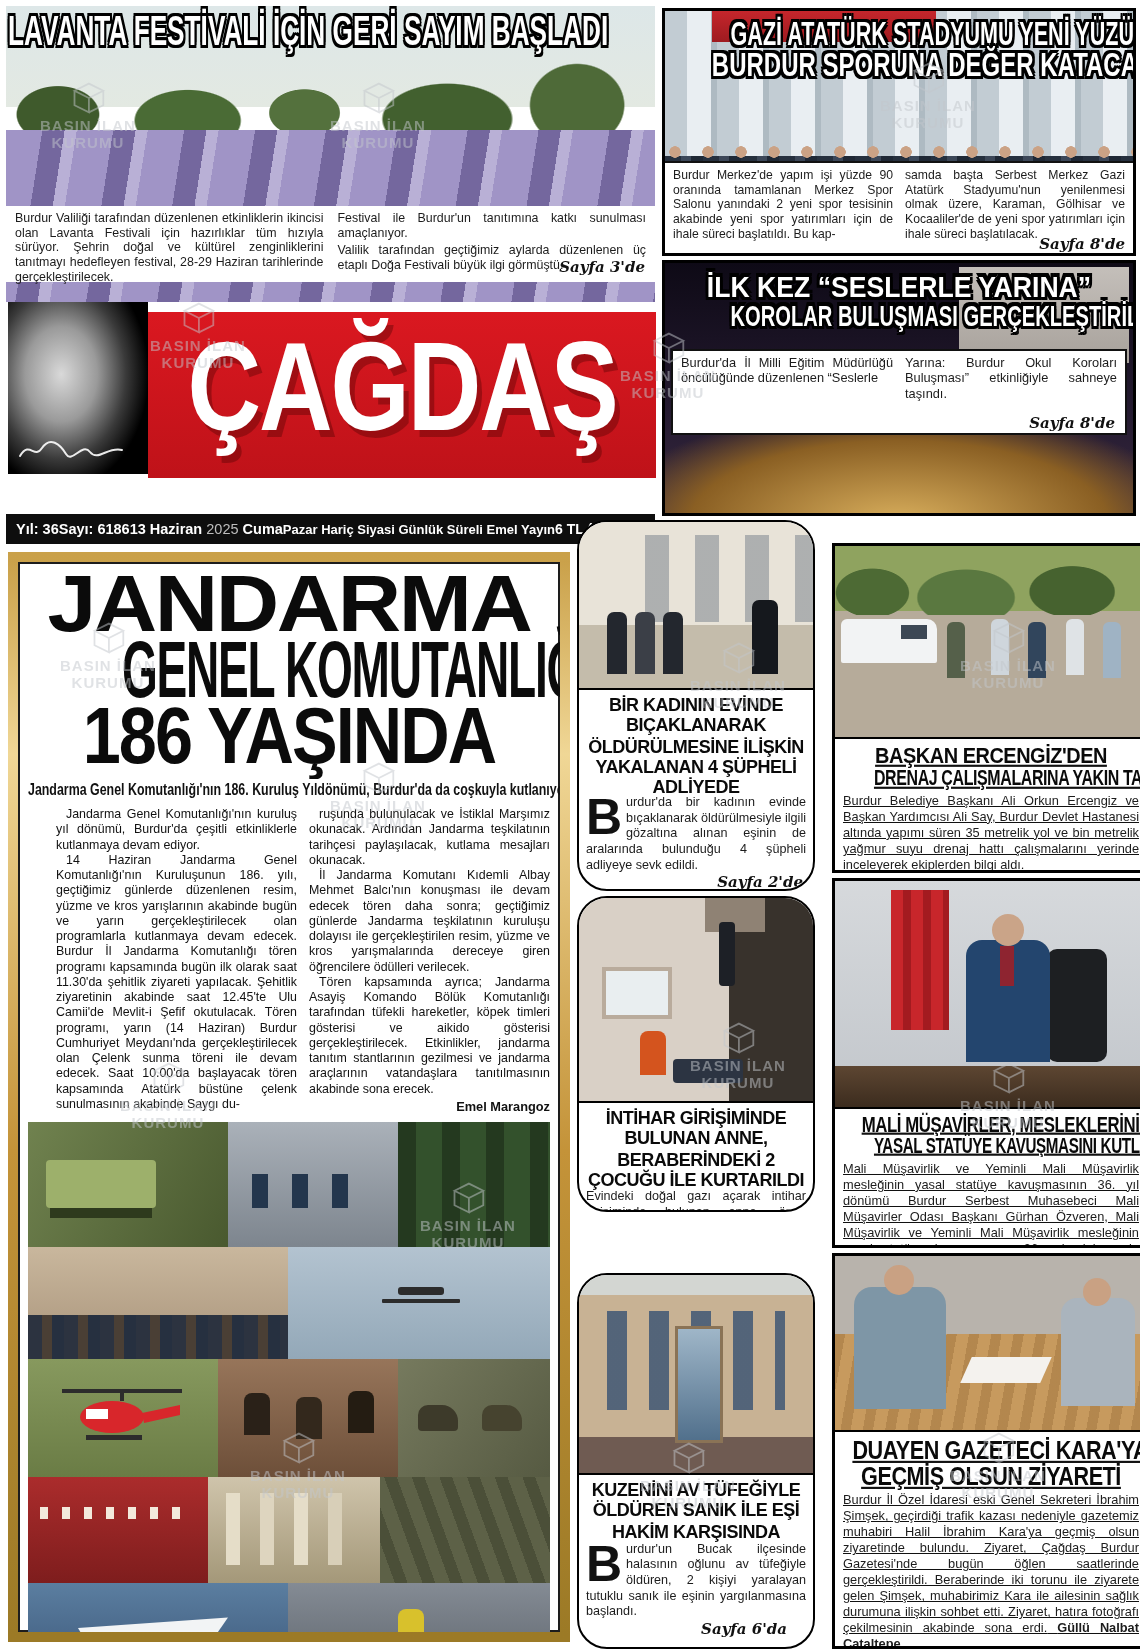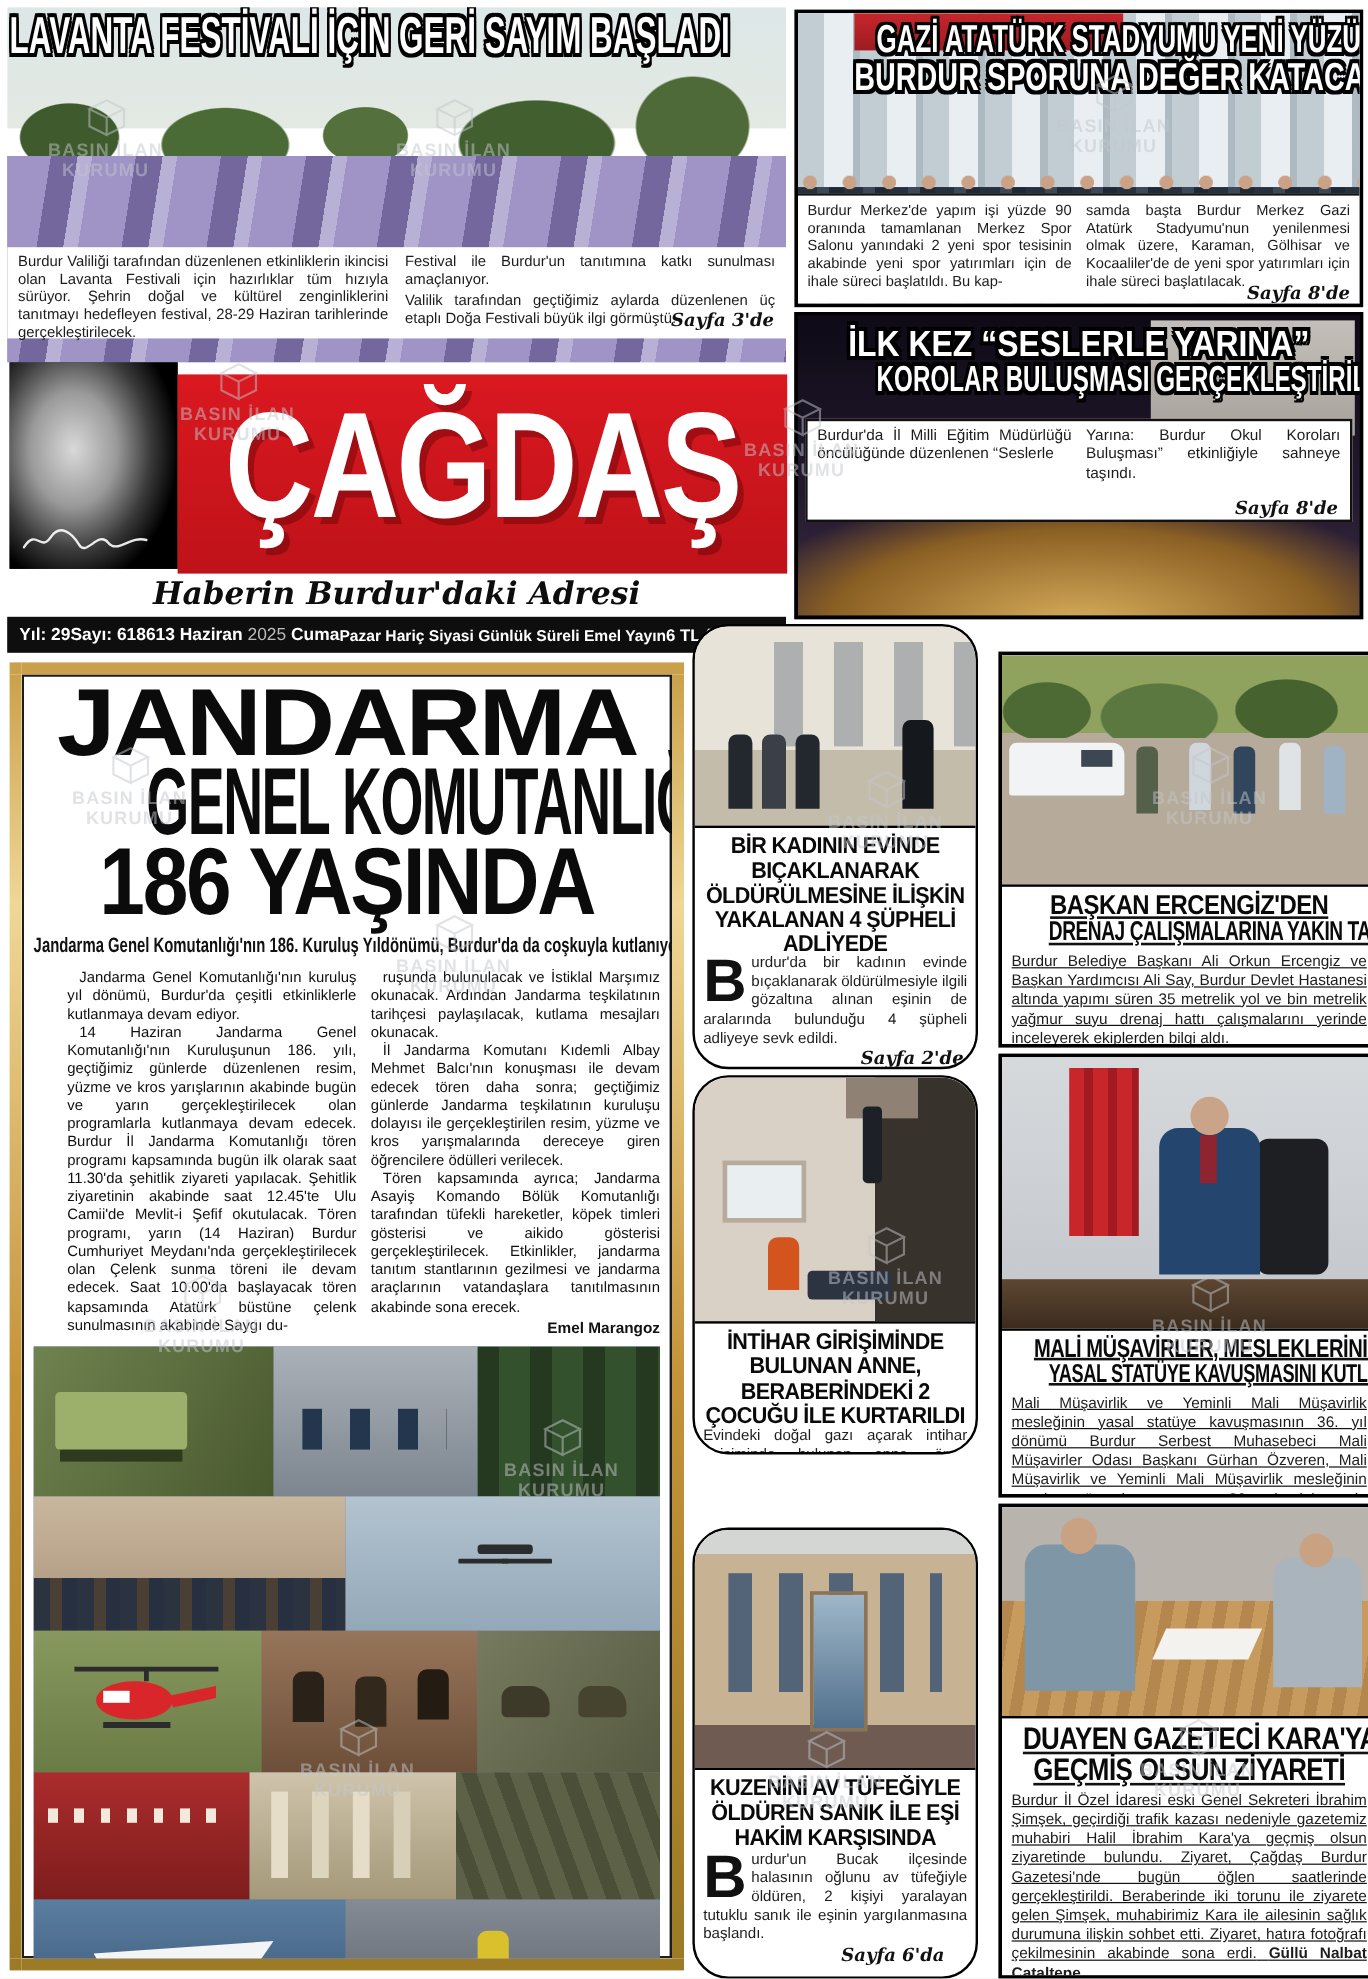--- a/index.html
+++ b/index.html
@@ -266,24 +266,23 @@
   </section>
 
   <div class="abs" id="ataturk-photo">
     <svg id="ataturk-sign" width="110" height="30" viewBox="0 0 110 30">
       <path d="M4 22 C14 6, 18 26, 26 14 S 44 10, 50 20 S 66 8, 74 18 S 92 12, 106 16" fill="none" stroke="#fff" stroke-width="2" stroke-linecap="round"></path>
     </svg>
   </div>
   <header class="abs" id="red-banner">
     <span id="mast-title">ÇAĞDAŞ</span>
   </header>
-  <div class="abs" id="mast-slogan">Haberin Burdur'daki Adresi</div>
 
   <div class="abs" id="info-bar">
-    <span class="seg">Yıl: 29</span>
+    <span class="seg">Yıl: 36</span>
     <span class="seg">Sayı: 6186</span>
     <span class="seg">
       <span>13 Haziran</span>
       <span class="yr">2025</span>
       <span>Cuma</span>
     </span>
     <span class="seg seg-small">Pazar Hariç Siyasi Günlük Süreli Emel Yayın</span>
     <span class="seg" style="font-size:14px;">6 TL (KDV Dahil)</span>
   </div>
 
@@ -339,21 +338,21 @@
       <div class="glass"></div>
       <div class="awning"></div>
       <div class="people"></div>
     </div>
     <h2 class="hl-out" id="stadium-hl">
       <span class="cond" style="--sx:0.72;">GAZİ ATATÜRK STADYUMU YENİ YÜZÜ İLE</span>
       <span class="cond" style="--sx:0.8;">BURDUR SPORUNA DEĞER KATACAK</span>
     </h2>
     <div id="stadium-panel">
       <p class="body-txt">Burdur Merkez'de yapım işi yüzde 90 oranında tamamlanan Merkez Spor Salonu yanındaki 2 yeni spor tesisinin akabinde yeni spor yatırımları için de ihale süreci başlatıldı. Bu kap-</p>
-      <p class="body-txt">samda başta Burdur Merkez Gazi Atatürk Stadyumu'nun yenilenmesi olmak üzere, Karaman, Gölhisar ve Kocaaliler'de de yeni spor yatırımları için ihale süreci başlatılacak.</p>
+      <p class="body-txt">samda başta Serbest Merkez Gazi Atatürk Stadyumu'nun yenilenmesi olmak üzere, Karaman, Gölhisar ve Kocaaliler'de de yeni spor yatırımları için ihale süreci başlatılacak.</p>
     </div>
     <span class="pref" id="stadium-ref">Sayfa 8'de</span>
   </section>
 
   <section class="sbox" id="choir-box">
     <div class="ph-choir">
       <div class="screen"></div>
       <div class="kids"></div>
     </div>
     <h2 class="hl-out" id="choir-hl">

